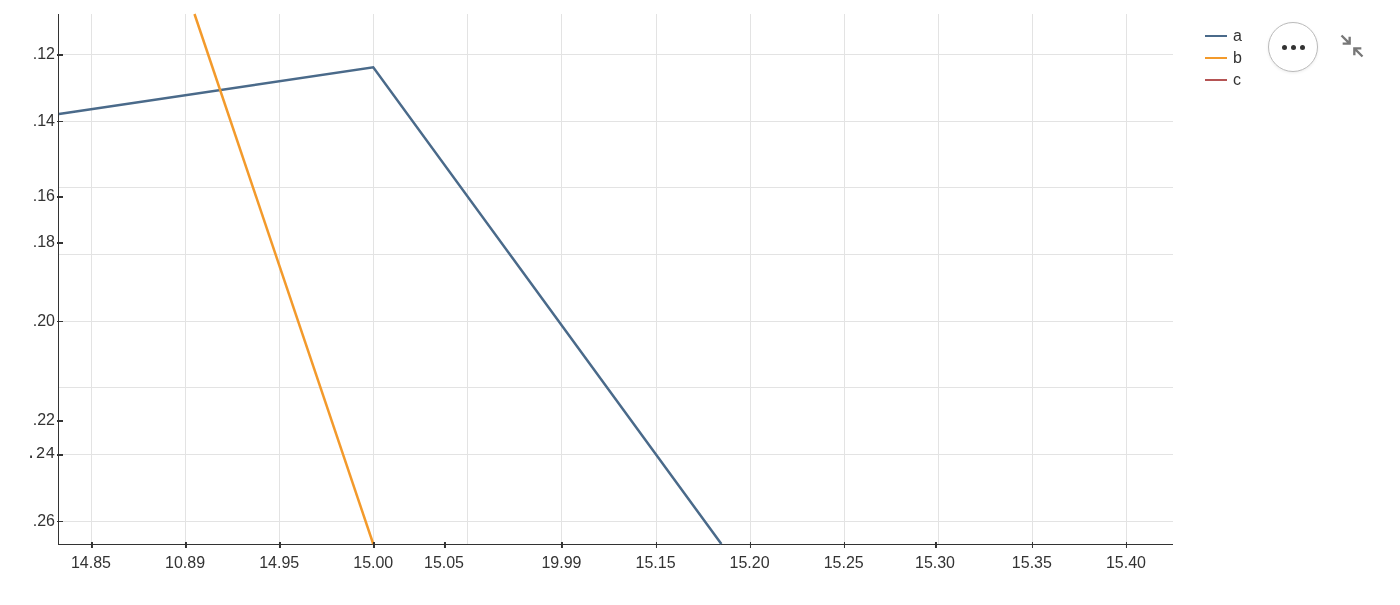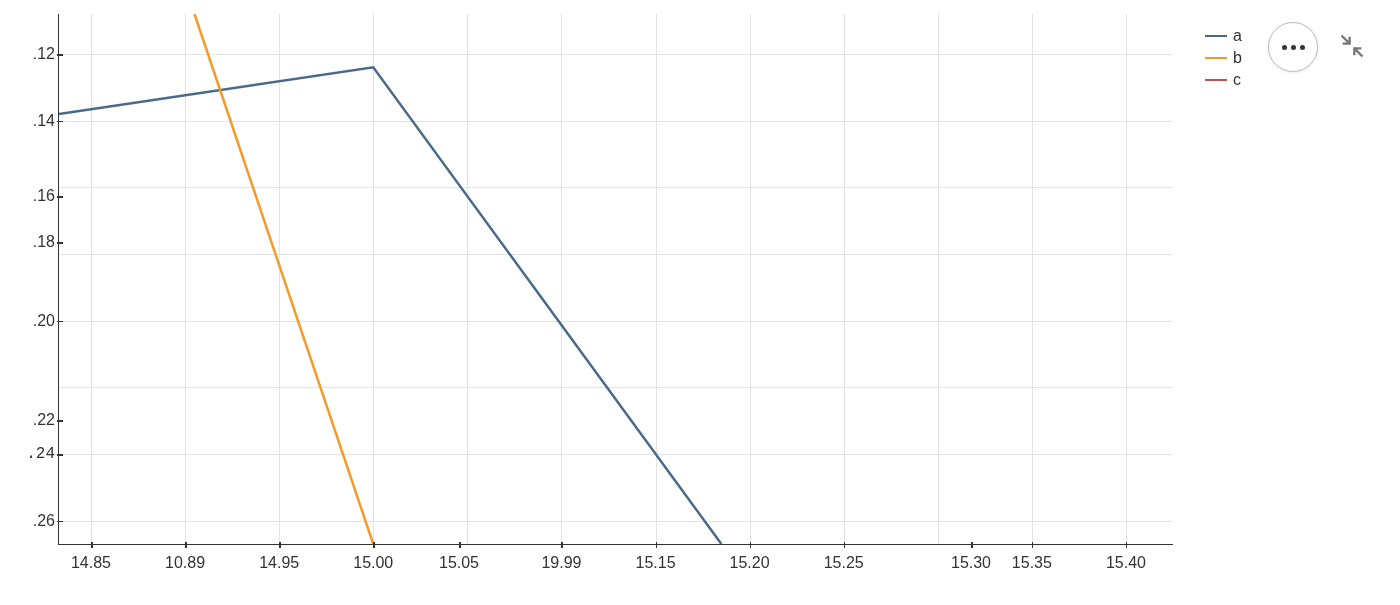--- a/index.html
+++ b/index.html
@@ -59,26 +59,26 @@
         <div class="tick-y" style="top: 306.667px;">.20</div>
         <div class="tick-y" style="top: 365px; margin-top: 41px;">.22</div>
         <div class="tick-y" style="top: 440px; font-family: Liberation Mono, monospace;">.24</div>
         <div class="tick-y" style="top: 506.667px;">.26</div>
       </div>
   <div id="xticks">
         <div class="tick-x" style="left: 31.9899px;">14.85</div>
         <div class="tick-x" style="left: 126.078px;">10.89</div>
         <div class="tick-x" style="left: 220.166px;">14.95</div>
         <div class="tick-x" style="left: 314.253px;">15.00</div>
-        <div class="tick-x" style="left: 400px; text-align: center;">15.05</div>
+        <div class="tick-x" style="left: 385px; text-align: center;">15.05</div>
         <div class="tick-x" style="left: 502.429px;">19.99</div>
         <div class="tick-x" style="left: 596.517px;">15.15</div>
         <div class="tick-x" style="left: 690.605px;">15.20</div>
         <div class="tick-x" style="left: 784.693px;">15.25</div>
-        <div class="tick-x" style="left: 912px; text-align: center;">15.30</div>
+        <div class="tick-x" style="left: 876px; text-align: center;">15.30</div>
         <div class="tick-x" style="left: 972.868px; text-align: center;">15.35</div>
         <div class="tick-x" style="left: 1066.96px;">15.40</div>
       </div>
 </div>
 
 <div class="legend">
   <div>
         <span class="swatch" id="sw-a" style="background: rgb(74, 106, 138);"></span>
         <span>a</span>
       </div>

